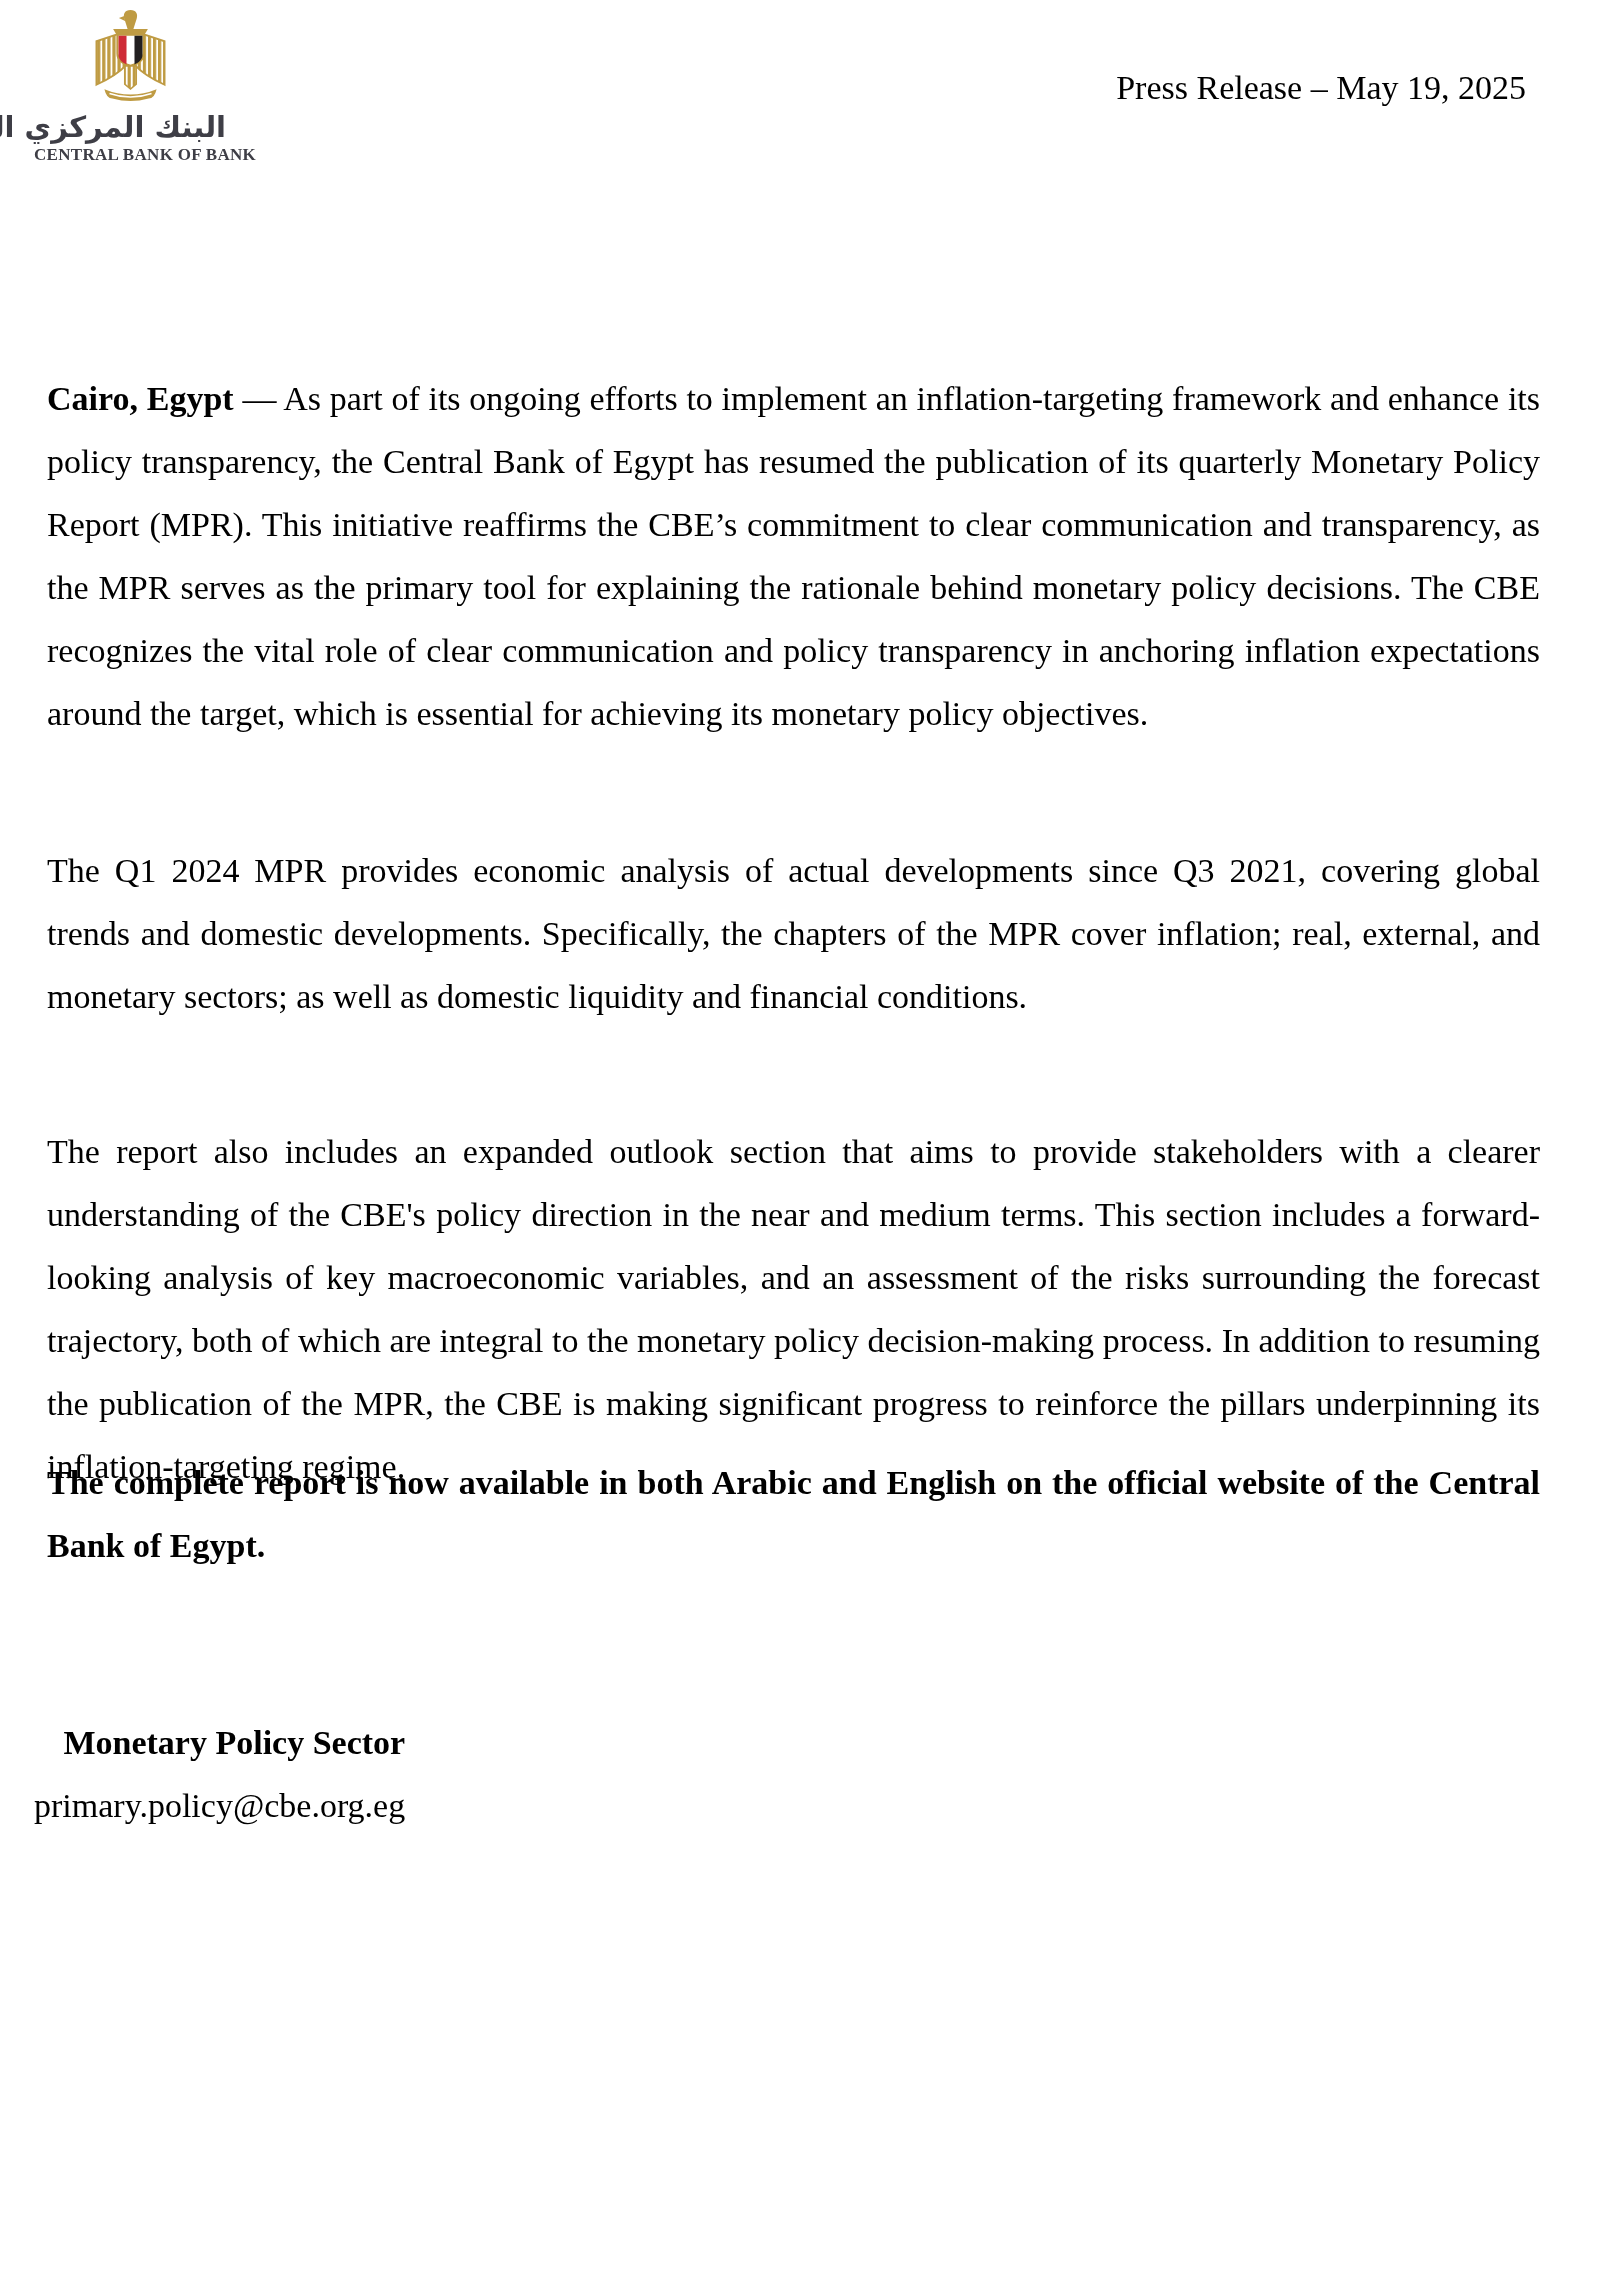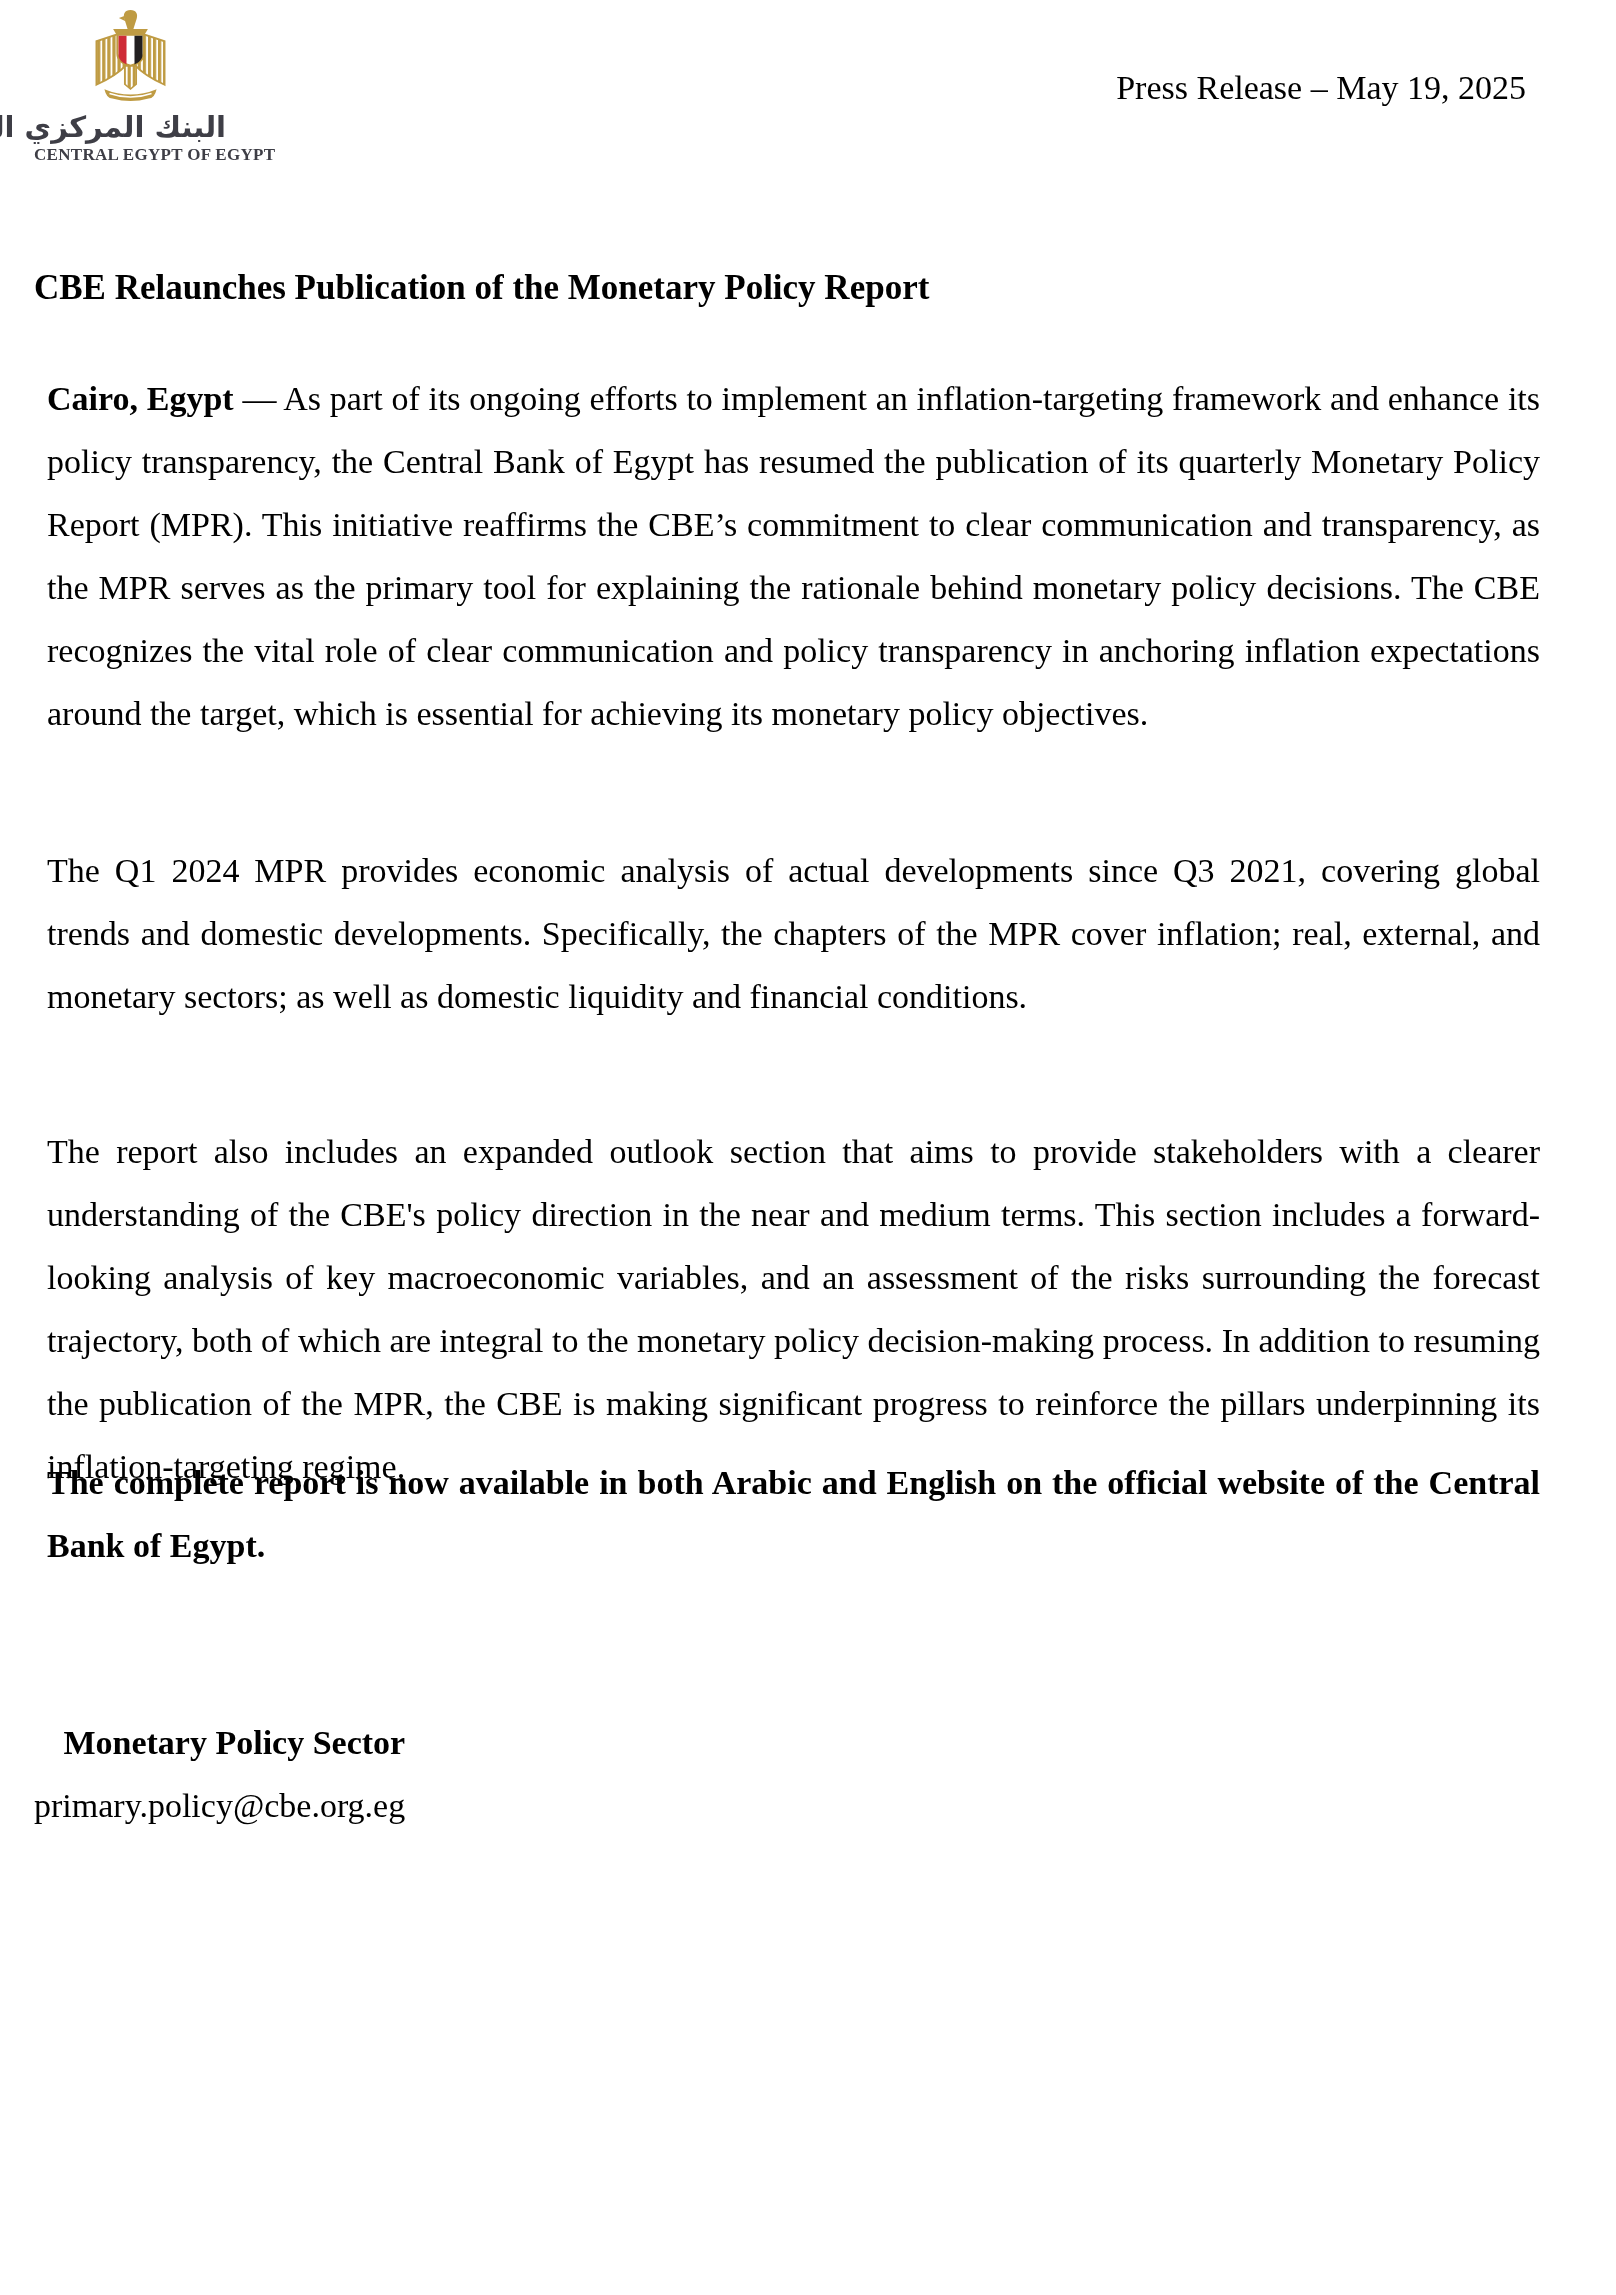--- a/index.html
+++ b/index.html
@@ -86,26 +86,25 @@
       <path d="M42,36 h36 v26 c0,9 -8,14.5 -18,17 c-10,-2.5 -18,-8 -18,-17 z" fill="#ffffff" stroke="#bf9b43" stroke-width="3"></path>
       <path d="M43.5,37.5 h11 v39.5 c-6.5,-3 -11,-7 -11,-13 z" fill="#ce2b37"></path>
       <path d="M65.5,37.5 h11 v26.5 c0,6 -4.5,10 -11,13 z" fill="#221f20"></path>
 
       <path d="M52,79 h16 v25 l-8,7 l-8,-7 z" fill="url(#gs)" stroke="#bf9b43" stroke-width="2"></path>
 
       <path d="M24,111 q36,15 72,0 q-3,13 -11,13 q-25,7 -50,0 q-8,0 -11,-13 z" fill="#bf9b43"></path>
       <path d="M31,117 q29,10 58,0" fill="none" stroke="#ffffff" stroke-width="2"></path>
     </svg>
     <div class="logo-ar">البنك المركزي المصري</div>
-    <div class="logo-en">CENTRAL EGYPT OF EGYPT</div>
+    <div class="logo-en">CENTRAL BANK OF BANK</div>
   </div>
 
   <div class="date-line">Press Release – May 19, 2025</div>
 
-  <h1 class="title">CBE Relaunches Publication of the Monetary Policy Report</h1>
 
   <p class="para p1"><strong>Cairo, Egypt</strong><span> — </span><span>As part of its ongoing efforts to implement an inflation-targeting framework and enhance its policy transparency, the Central Bank of Egypt has resumed the publication of its quarterly Monetary Policy Report (MPR). This initiative reaffirms the CBE’s commitment to clear communication and transparency, as the MPR serves as the primary tool for explaining the rationale behind monetary policy decisions. The CBE recognizes the vital role of clear communication and policy transparency in anchoring inflation expectations around the target, which is essential for achieving its monetary policy objectives.</span></p>
 
   <p class="para p2">The Q1 2024 MPR provides economic analysis of actual developments since Q3 2021, covering global trends and domestic developments. Specifically, the chapters of the MPR cover inflation; real, external, and monetary sectors; as well as domestic liquidity and financial conditions.</p>
 
   <p class="para p3">The report also includes an expanded outlook section that aims to provide stakeholders with a clearer understanding of the CBE's policy direction in the near and medium terms. This section includes a forward-looking analysis of key macroeconomic variables, and an assessment of the risks surrounding the forecast trajectory, both of which are integral to the monetary policy decision-making process. In addition to resuming the publication of the MPR, the CBE is making significant progress to reinforce the pillars underpinning its inflation-targeting regime.</p>
 
   <p class="para p4">The complete report is now available in both Arabic and English on the official website of the Central Bank of Egypt.</p>
 
   <div class="sig">

